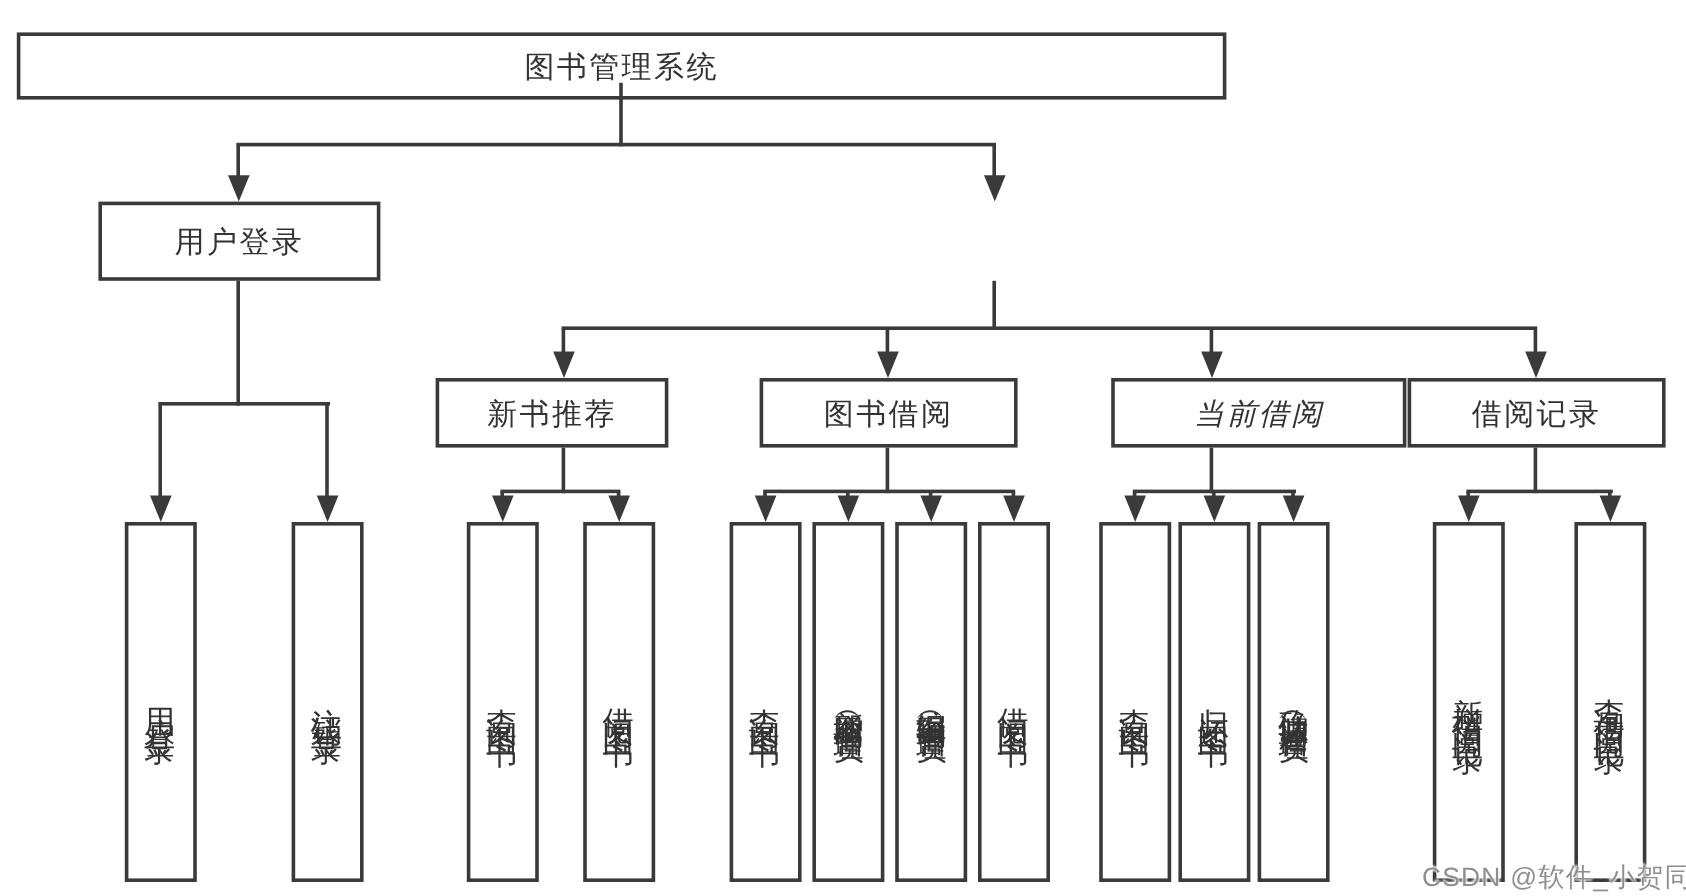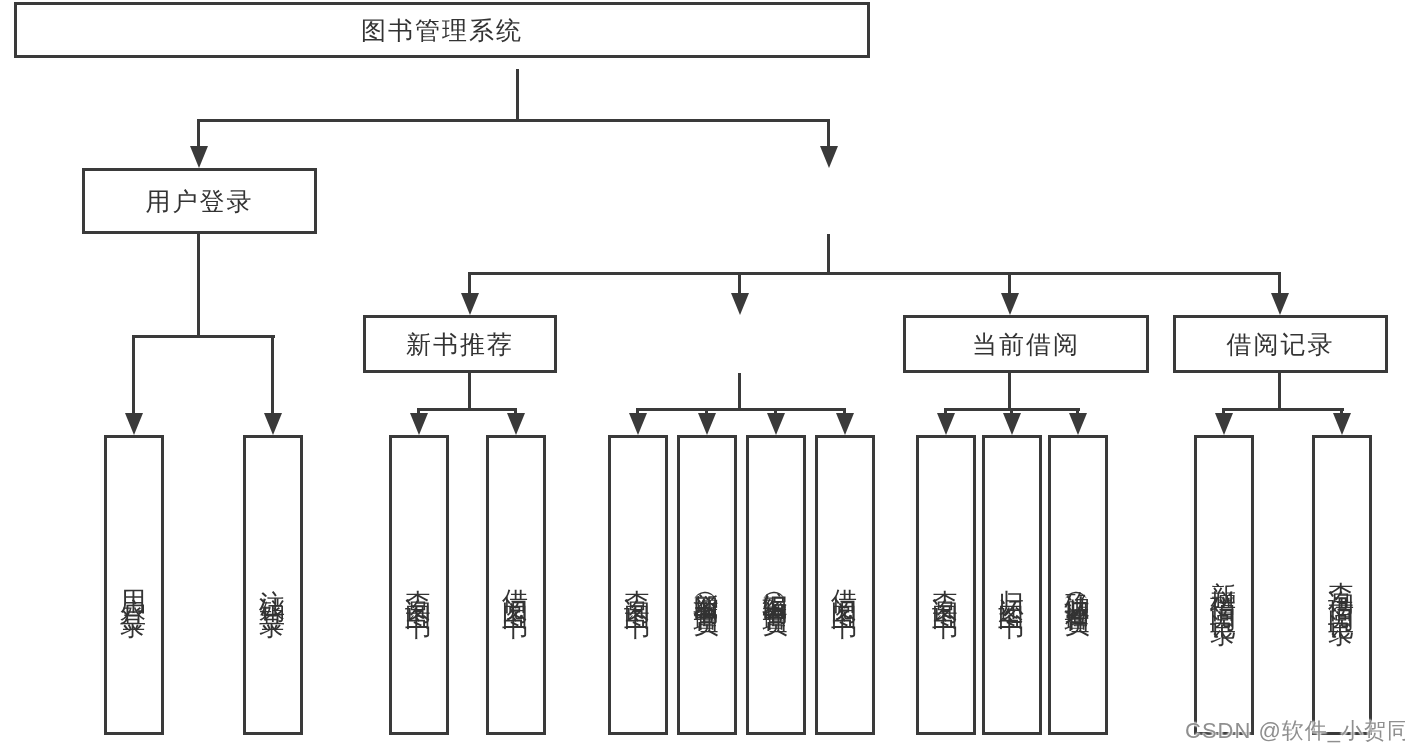--- a/index.html
+++ b/index.html
@@ -43,26 +43,26 @@
     position: absolute;
     left: 1185px; top: 716px;
     font-size: 22px;
     color: #8f8f8f;
     letter-spacing: 1px;
     white-space: nowrap;
     text-shadow: 0 0 2px #ffffff, 1px 1px 2px #ffffff, -1px -1px 2px #ffffff;
     z-index: 5;
   }
   
-  #node-root        { left: 14px;  top: 2px;  width: 856px; height: 56px; }
+  #node-root        { left: 14px;  top: 27px;  width: 1008px; height: 56px; }
   #node-user-login  { left: 82px;  top: 168px; width: 235px;  height: 66px; }
   #node-book-mgmt   { left: 711px; top: 168px; width: 236px;  height: 66px; }
   #node-new-book-recommend { left: 363px;  top: 315px; width: 194px; height: 58px; }
   #node-book-borrow        { left: 633px;  top: 315px; width: 215px; height: 58px; }
-  #node-current-borrow     { left: 903px;  top: 315px; width: 246px; height: 58px; }
+  #node-current-borrow     { left: 926px;  top: 315px; width: 246px; height: 58px; font-style: italic; }
   #node-borrow-records     { left: 1173px; top: 315px; width: 215px; height: 58px; }
   #node-ul-user-login { left: 104px;  }
   #node-ul-logout     { left: 243px;  }
   #node-nbr-query     { left: 389px;  }
   #node-nbr-borrow    { left: 486px;  }
   #node-bb-query      { left: 608px;  }
   #node-bb-add        { left: 677px;  }
   #node-bb-edit       { left: 746px;  }
   #node-bb-borrow     { left: 815px;  }
   #node-cb-query      { left: 916px;  }
@@ -99,20 +99,21 @@
   <div class="vline" style="left:468px;  top:274px; height:21px;"></div>
   <div class="vline" style="left:738px;  top:274px; height:21px;"></div>
   <div class="vline" style="left:1008px; top:274px; height:21px;"></div>
   <div class="vline" style="left:1278px; top:274px; height:21px;"></div>
   <div class="arrow" style="left:461px;  top:293px;"></div>
   <div class="arrow" style="left:731px;  top:293px;"></div>
   <div class="arrow" style="left:1001px; top:293px;"></div>
   <div class="arrow" style="left:1271px; top:293px;"></div>
 
   <div class="box h" id="node-new-book-recommend">新书推荐</div>
+  <div class="box h" id="node-book-borrow">图书借阅</div>
   <div class="box h" id="node-current-borrow">当前借阅</div>
   <div class="box h" id="node-borrow-records">借阅记录</div>
 
   <div class="vline" style="left:468px;  top:373px; height:38px;"></div>
   <div class="vline" style="left:738px;  top:373px; height:38px;"></div>
   <div class="vline" style="left:1008px; top:373px; height:38px;"></div>
   <div class="vline" style="left:1278px; top:373px; height:38px;"></div>
 
   <div class="hline" style="left:417px;  top:408px; width:100px;"></div>
   <div class="hline" style="left:636px;  top:408px; width:210px;"></div>

